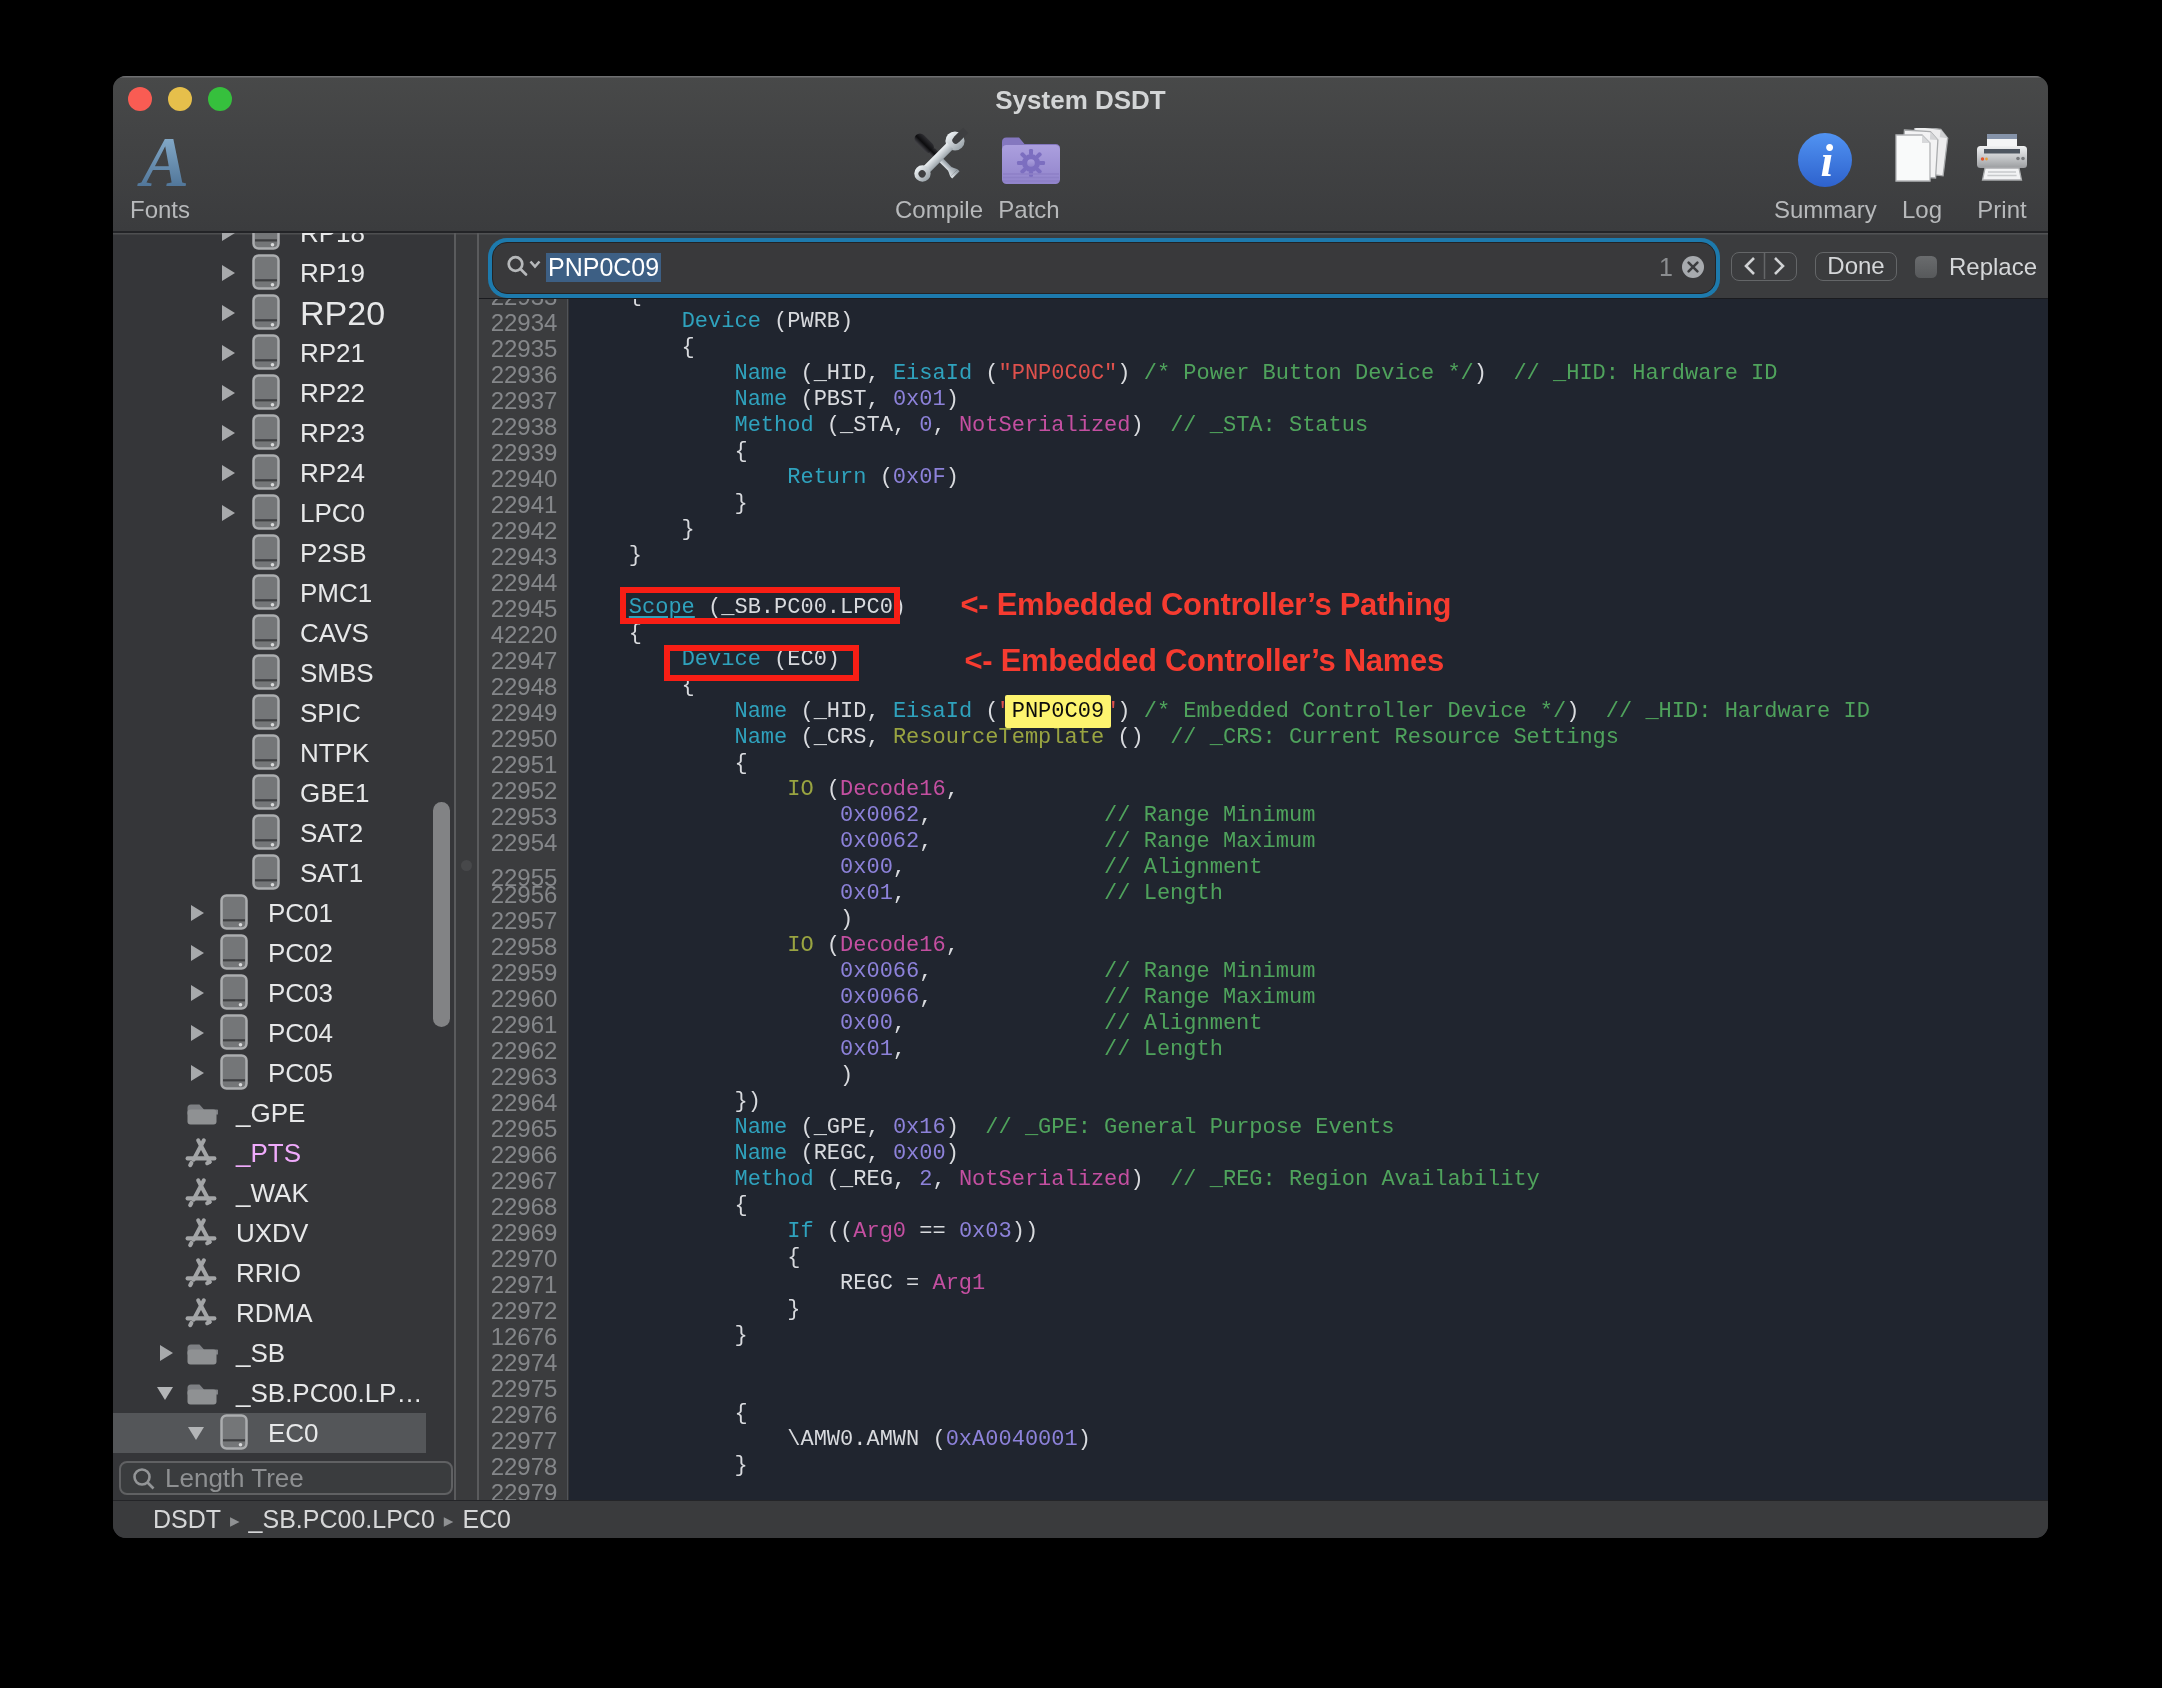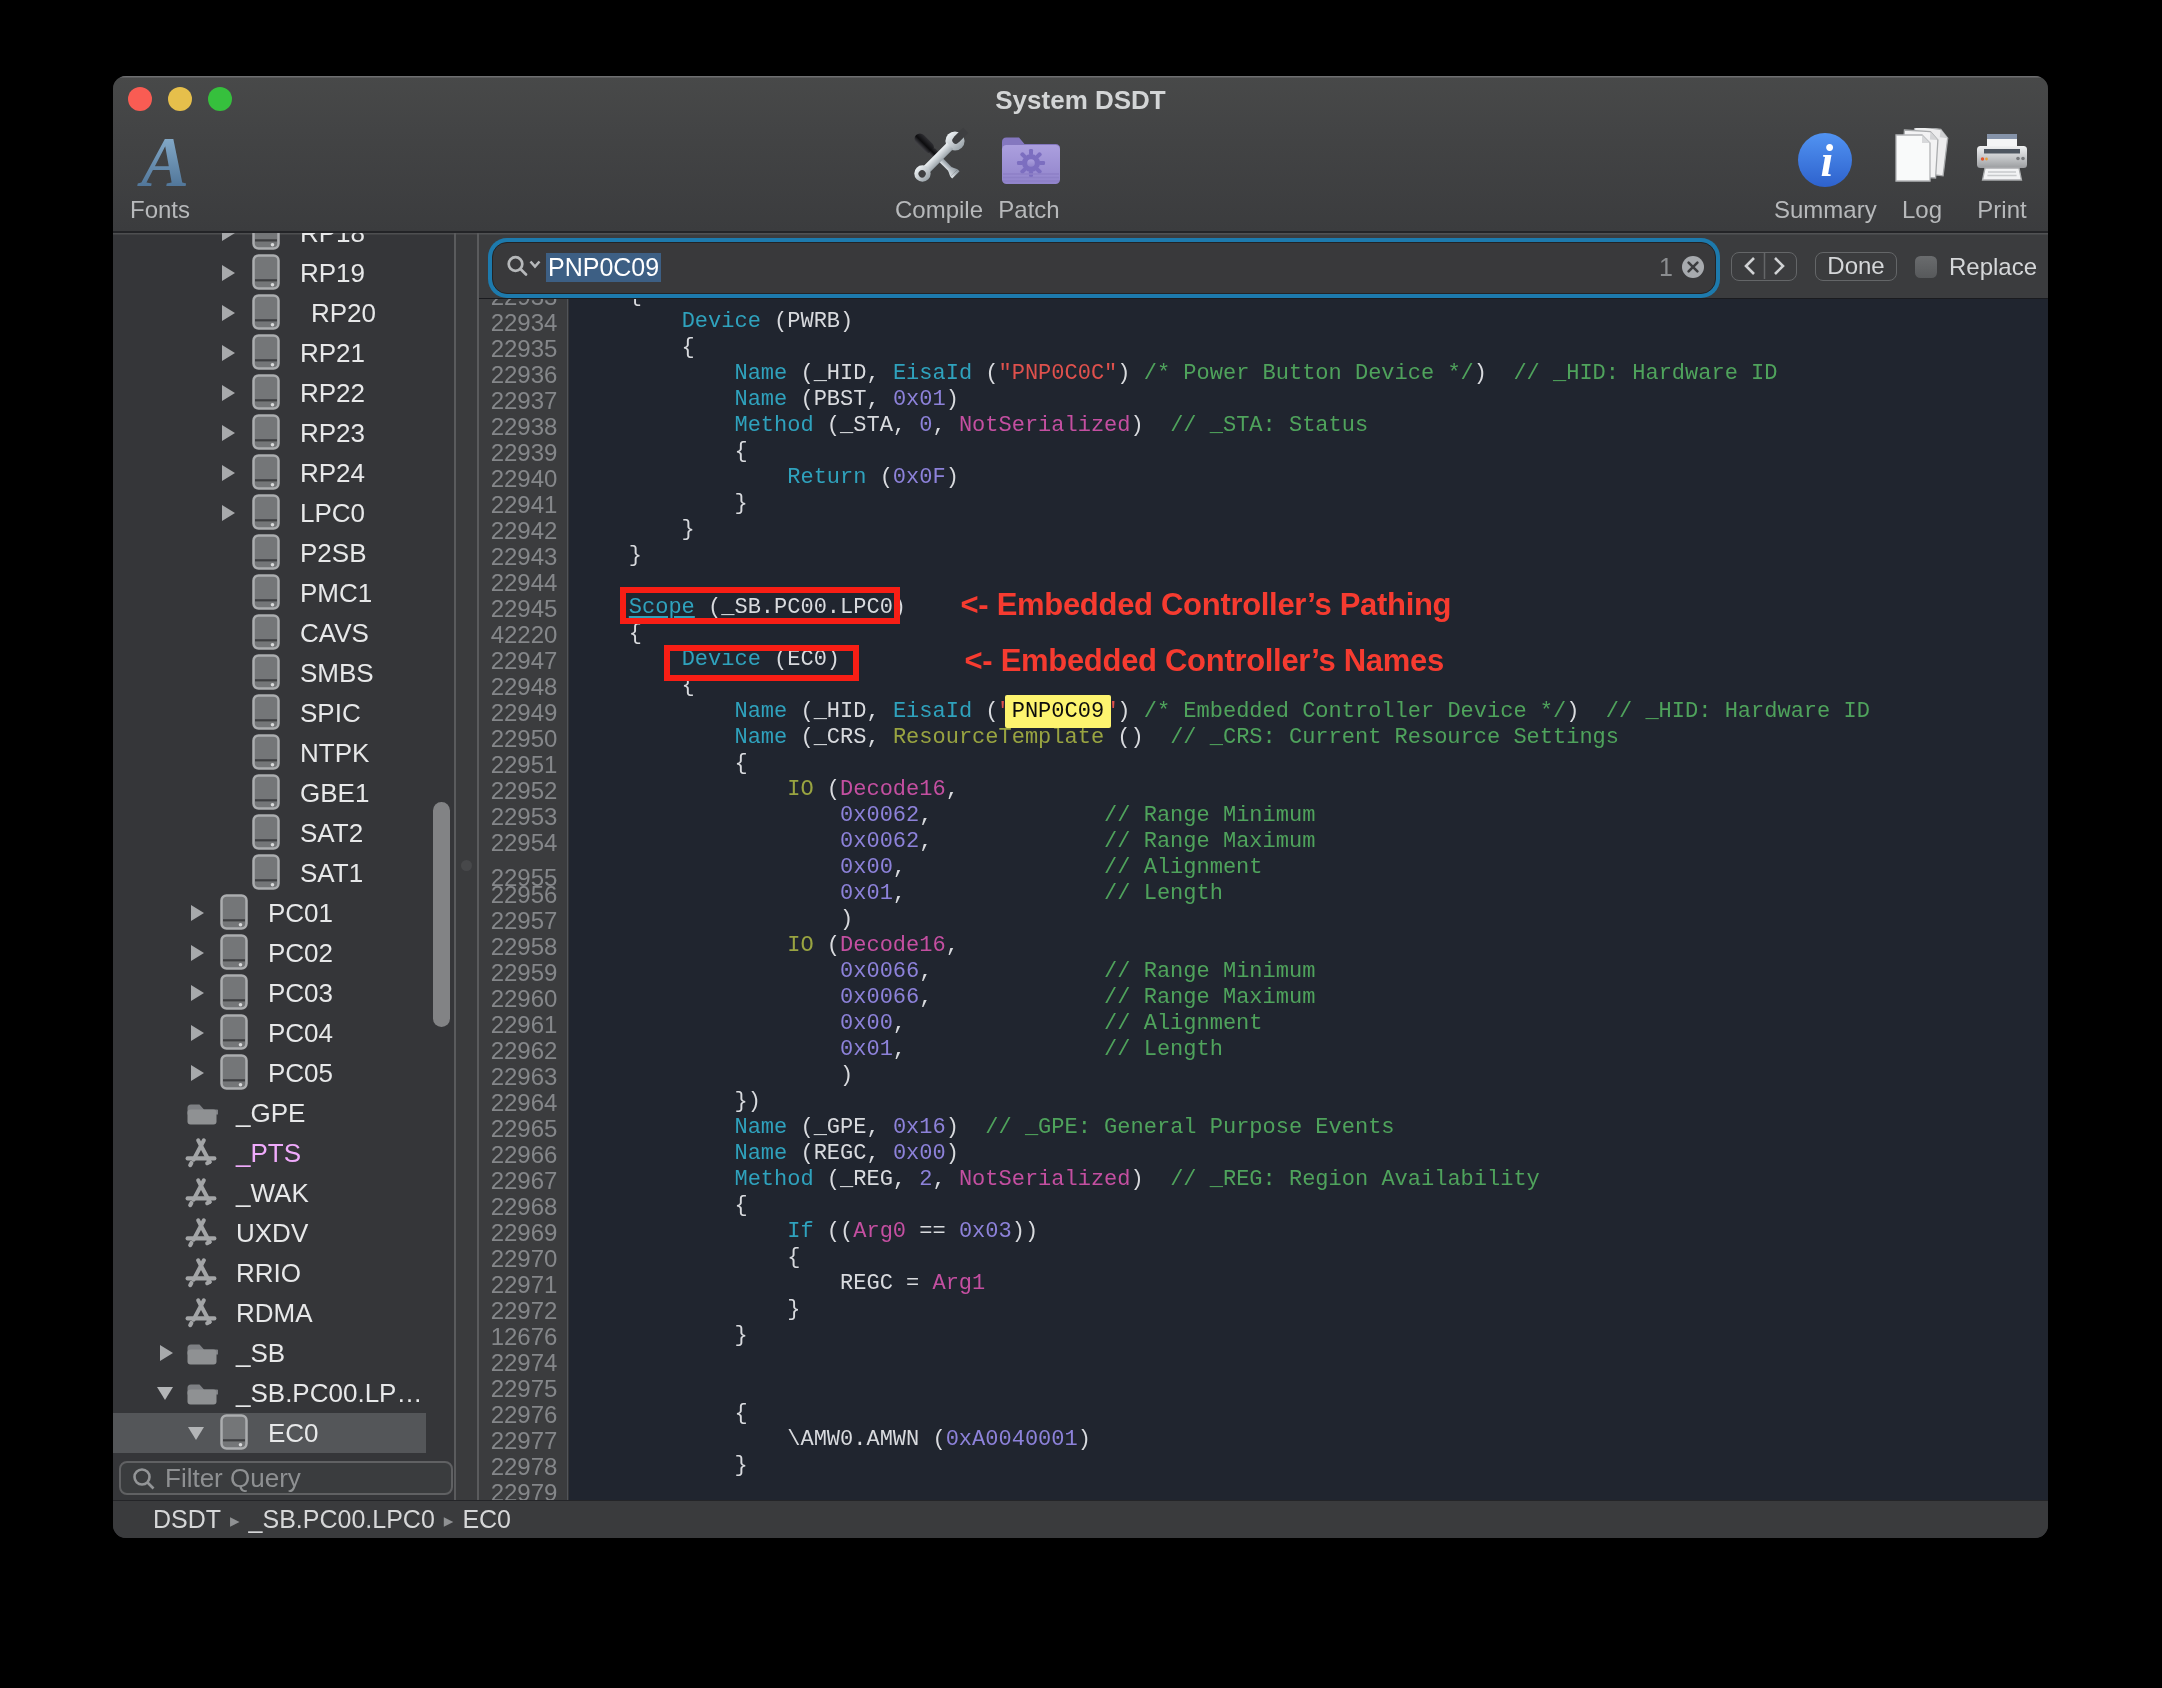--- a/index.html
+++ b/index.html
@@ -179,21 +179,21 @@
           <line x1="3" y1="26.3" x2="25" y2="26.3" stroke="#3e3f41" stroke-width="2.2"></line>
           <circle cx="20.5" cy="30.8" r="1.8" fill="#d9dadb"></circle>
         </svg></div>
 <div style="position:absolute;left:187px;top:20px;height:40px;line-height:40px;font-size:26px;color:#e7e8e9;white-space:nowrap">RP19</div>
 <div style="position:absolute;left:109px;top:72px;width:0;height:0;border-left:13px solid #a7a9ab;border-top:8px solid transparent;border-bottom:8px solid transparent"></div>
 <div style="position:absolute;left:139px;top:61px"><svg width="28" height="36" viewBox="0 0 28 36">
           <rect x="1.5" y="1.5" width="25" height="33" rx="5" fill="#747678" stroke="#abadaf" stroke-width="2.5"></rect>
           <line x1="3" y1="26.3" x2="25" y2="26.3" stroke="#3e3f41" stroke-width="2.2"></line>
           <circle cx="20.5" cy="30.8" r="1.8" fill="#d9dadb"></circle>
         </svg></div>
-<div style="position:absolute;left:198px;top:60px;height:40px;line-height:40px;font-size:26px;color:#e7e8e9;white-space:nowrap">RP20</div>
+<div style="position:absolute;left:187px;top:60px;height:40px;line-height:40px;font-size:34px;color:#e7e8e9;white-space:nowrap">RP20</div>
 <div style="position:absolute;left:109px;top:112px;width:0;height:0;border-left:13px solid #a7a9ab;border-top:8px solid transparent;border-bottom:8px solid transparent"></div>
 <div style="position:absolute;left:139px;top:101px"><svg width="28" height="36" viewBox="0 0 28 36">
           <rect x="1.5" y="1.5" width="25" height="33" rx="5" fill="#747678" stroke="#abadaf" stroke-width="2.5"></rect>
           <line x1="3" y1="26.3" x2="25" y2="26.3" stroke="#3e3f41" stroke-width="2.2"></line>
           <circle cx="20.5" cy="30.8" r="1.8" fill="#d9dadb"></circle>
         </svg></div>
 <div style="position:absolute;left:187px;top:100px;height:40px;line-height:40px;font-size:26px;color:#e7e8e9;white-space:nowrap">RP21</div>
 <div style="position:absolute;left:109px;top:152px;width:0;height:0;border-left:13px solid #a7a9ab;border-top:8px solid transparent;border-bottom:8px solid transparent"></div>
 <div style="position:absolute;left:139px;top:141px"><svg width="28" height="36" viewBox="0 0 28 36">
           <rect x="1.5" y="1.5" width="25" height="33" rx="5" fill="#747678" stroke="#abadaf" stroke-width="2.5"></rect>
@@ -378,21 +378,21 @@
 <div style="position:absolute;left:155px;top:1180px;height:40px;line-height:40px;font-size:26px;color:#e7e8e9;white-space:nowrap">EC0</div>
   </div>
   <div id="strip"></div>
   <div style="position:absolute;left:320px;top:726px;width:17px;height:225px;border-radius:8.5px;background:#828385"></div>
   <div style="position:absolute;left:348px;top:784px;width:11px;height:11px;border-radius:50%;background:#47484a"></div>
   <div id="filter">
     <svg width="30" height="30" viewBox="0 0 30 30" fill="none" style="position:absolute;left:8px;top:1px">
         <circle cx="13" cy="13" r="7.5" stroke="#939597" stroke-width="2.6"></circle>
         <line x1="18.5" y1="18.5" x2="24.5" y2="24.5" stroke="#939597" stroke-width="2.6"></line>
       </svg>
-    <div style="position:absolute;left:44px;top:0;height:30px;line-height:31px;font-size:26px;color:#8e9092">Filter Query</div>
+    <div style="position:absolute;left:44px;top:0;height:30px;line-height:31px;font-size:26px;color:#8e9092">Length Tree</div>
   </div>
 
   <div id="gutter">
 <div class="ln" style="top:-16px">22933</div>
 <div class="ln" style="top:10px">22934</div>
 <div class="ln" style="top:36px">22935</div>
 <div class="ln" style="top:62px">22936</div>
 <div class="ln" style="top:88px">22937</div>
 <div class="ln" style="top:114px">22938</div>
 <div class="ln" style="top:140px">22939</div>

